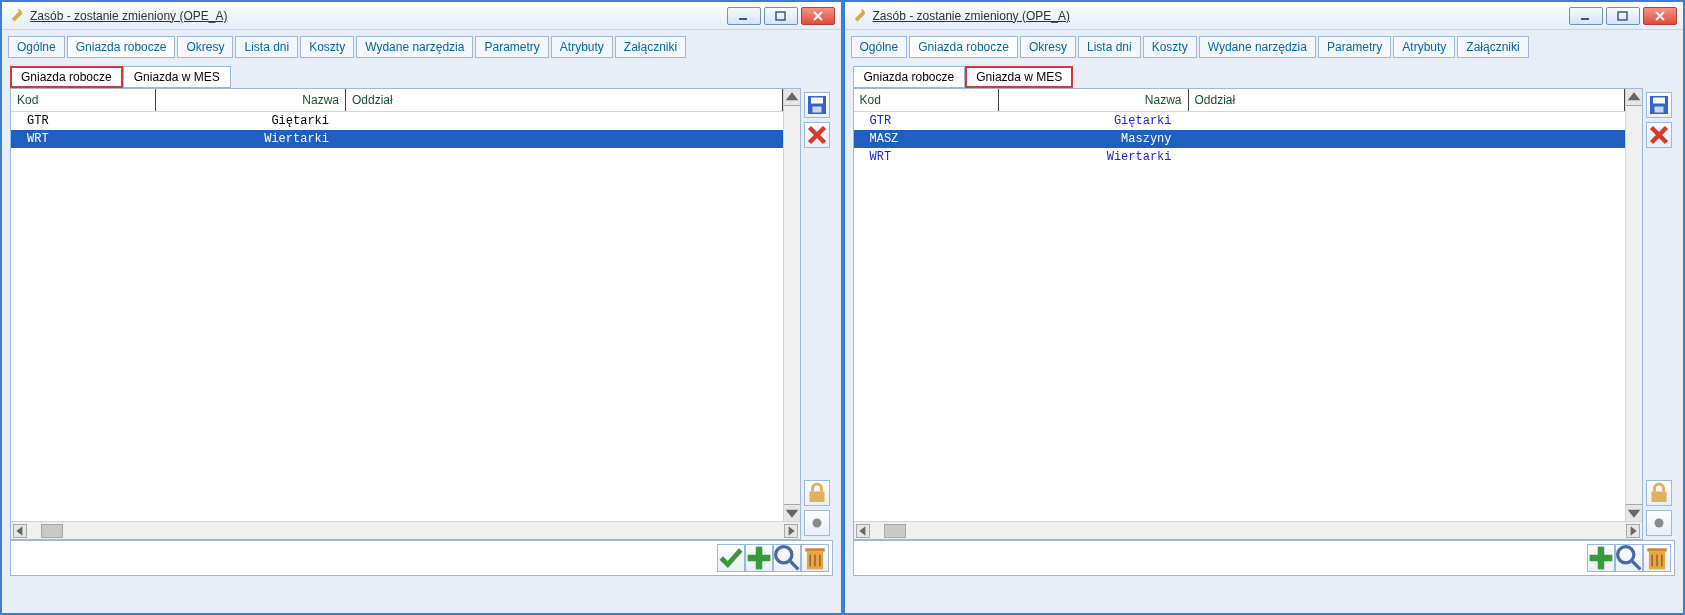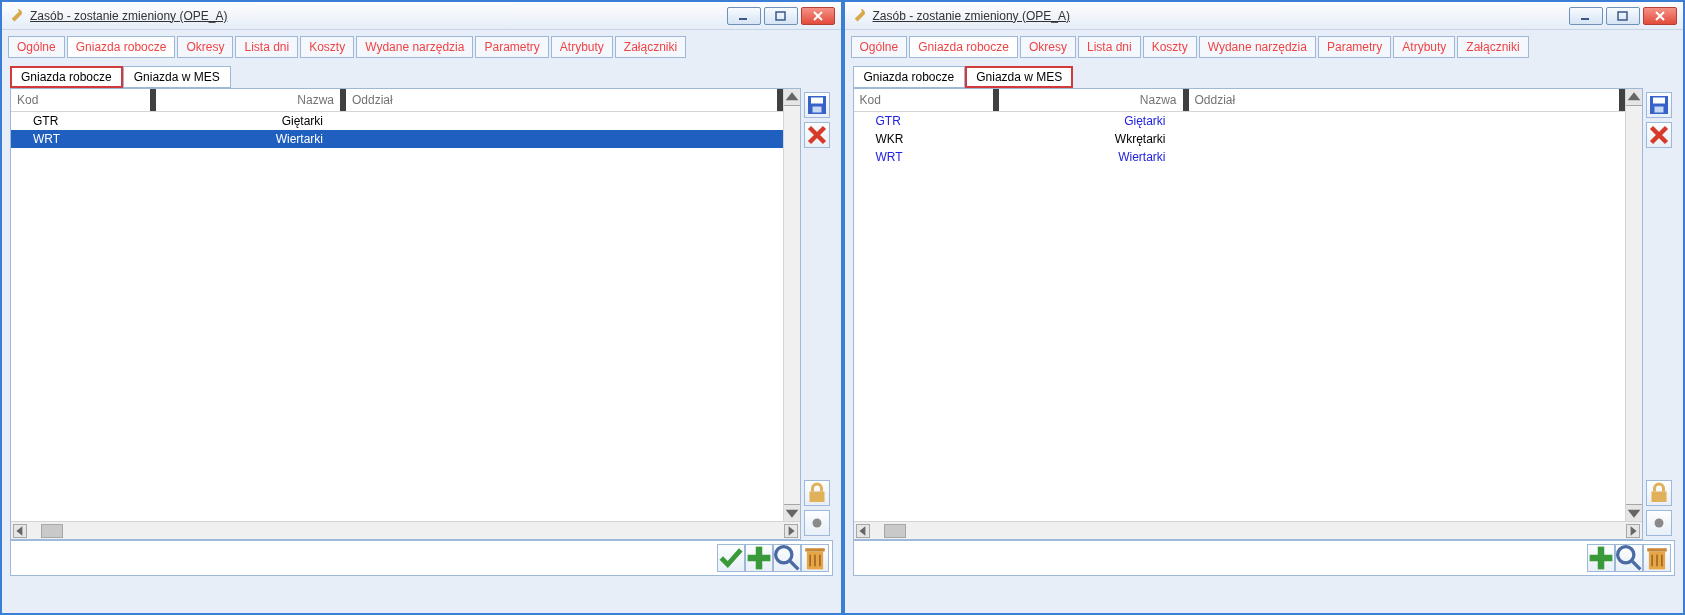--- a/index.html
+++ b/index.html
@@ -6,32 +6,32 @@
 body{background:#fff;width:1685px;height:615px;display:flex;gap:0;}
 .panel{width:50%;height:100%;border:2px solid #3a7fd5;position:relative;background:#e8eef7;}
 .titlebar{background:linear-gradient(#fefefe,#e5edf8);height:28px;display:flex;align-items:center;padding:0 6px;border-bottom:1px solid #c6d6e8;}
 .titlebar-icon{width:16px;height:16px;margin-right:6px;}
 .titlebar-text{flex:1;color:#333;text-decoration:underline;}
 .win-controls{display:flex;gap:3px;}
 .win-btn{width:34px;height:18px;border:1px solid #6e91bb;border-radius:2px;background:linear-gradient(#f7fbff,#d6e4f4);display:flex;align-items:center;justify-content:center;}
 .win-btn.close{background:linear-gradient(#f49287,#e34b3a);border-color:#b73e32;}
 .win-btn svg{width:12px;height:10px;}
 .tabs-row{padding:6px 6px 0 6px;display:flex;gap:2px;}
-.tab{padding:3px 8px;border:1px solid #9db8d8;background:#f4f8fd;color:#ef4444;cursor:pointer;}
+.tab{padding:3px 8px;border:1px solid #9db8d8;background:#f4f8fd;color:#0369a1;cursor:pointer;}
 .tab.active{background:#fff;}
 .subtabs-row{display:flex;margin:8px 8px 0 8px;}
 .subtab{padding:3px 10px;border:1px solid #9db8d8;background:#fff;cursor:pointer;}
 .subtab.highlighted{border:2px solid #d23a3a;padding:2px 9px;}
 .grid-header{display:flex;background:#fff;border-bottom:1px solid #d4d4d4;}
-.grid-header-cell{padding:4px 6px;border-right:6px solid #404040;color:#737373;text-align:left;}
+.grid-header-cell{padding:4px 6px;border-right:1px solid #404040;color:#14532d;text-align:left;}
 .grid-rows{flex:1;overflow:auto;background:#fff;}
 .grid-row{display:flex;}
 .grid-row.selected{background:#1f5fbf;color:#fff;}
 .grid-row.bluefont{color:#2020e0;}
-.grid-cell{padding:2px 22px;border-right:1px solid transparent;white-space:nowrap;overflow:hidden;}
+.grid-cell{padding:2px 16px;border-right:1px solid transparent;white-space:nowrap;overflow:hidden;font-family:Liberation Mono, monospace;}
 .col-kod{width:145px;}
 .col-nazwa{width:190px;text-align:right;}
 .col-oddzial{flex:1;}
 .scrollbar-bottom{height:18px;background:#f0f0f0;border-top:1px solid #d4d4d4;display:flex;align-items:center;justify-content:space-between;padding:0 2px;}
 .scroll-thumb{width:22px;height:14px;background:#c9c9c9;border:1px solid #a7a7a7;margin-left:14px;}
 .scroll-arrow{width:14px;height:14px;background:#e6e6e6;border:1px solid #a7a7a7;display:flex;align-items:center;justify-content:center;}
 .side-buttons{width:32px;display:flex;flex-direction:column;gap:4px;padding:4px 3px;background:#e8eef7;}
 .side-btn{width:26px;height:26px;border:1px solid #9db8d8;background:linear-gradient(#fdfefe,#e8eff8);display:flex;align-items:center;justify-content:center;cursor:pointer;}
 .side-btn.last{margin-top:auto;}
 .footer-bar-outer{margin:0 8px 8px 8px;background:#fff;border:1px solid #9db8d8;display:flex;justify-content:flex-end;padding:3px;}
@@ -244,23 +244,23 @@
             </div>
           </div>
         </div>
         <div style="display:flex;flex:1;">
           <div class="grid-rows" style="flex:1;">
             <div class="grid-row bluefont">
               <div class="grid-cell col-kod">GTR</div>
               <div class="grid-cell col-nazwa">Giętarki</div>
               <div class="grid-cell col-oddzial"></div>
             </div>
-            <div class="grid-row">
-              <div class="grid-cell col-kod">WKR</div>
-              <div class="grid-cell col-nazwa">Wkrętarki</div>
+            <div class="grid-row selected">
+              <div class="grid-cell col-kod">MASZ</div>
+              <div class="grid-cell col-nazwa">Maszyny</div>
               <div class="grid-cell col-oddzial"></div>
             </div>
             <div class="grid-row bluefont">
               <div class="grid-cell col-kod">WRT</div>
               <div class="grid-cell col-nazwa">Wiertarki</div>
               <div class="grid-cell col-oddzial"></div>
             </div>
           </div>
           <div class="vscroll-spacer" style="justify-content:flex-end;">
             <div class="vscroll-arrow" style="border-top:1px solid #a7a7a7;border-bottom:none;">

